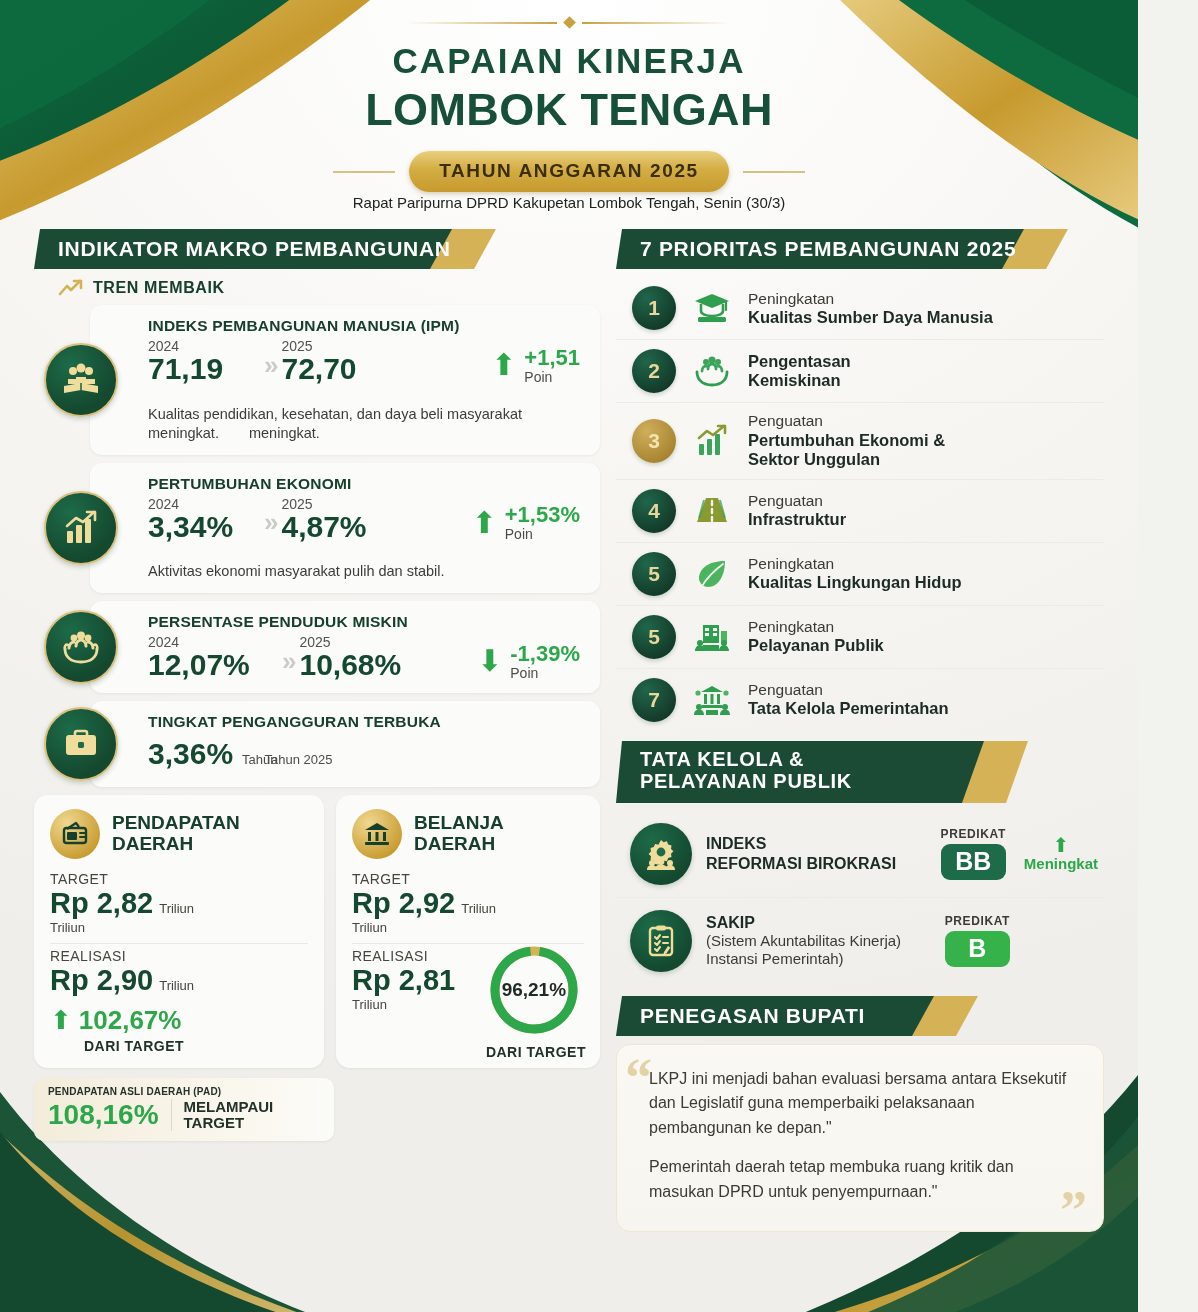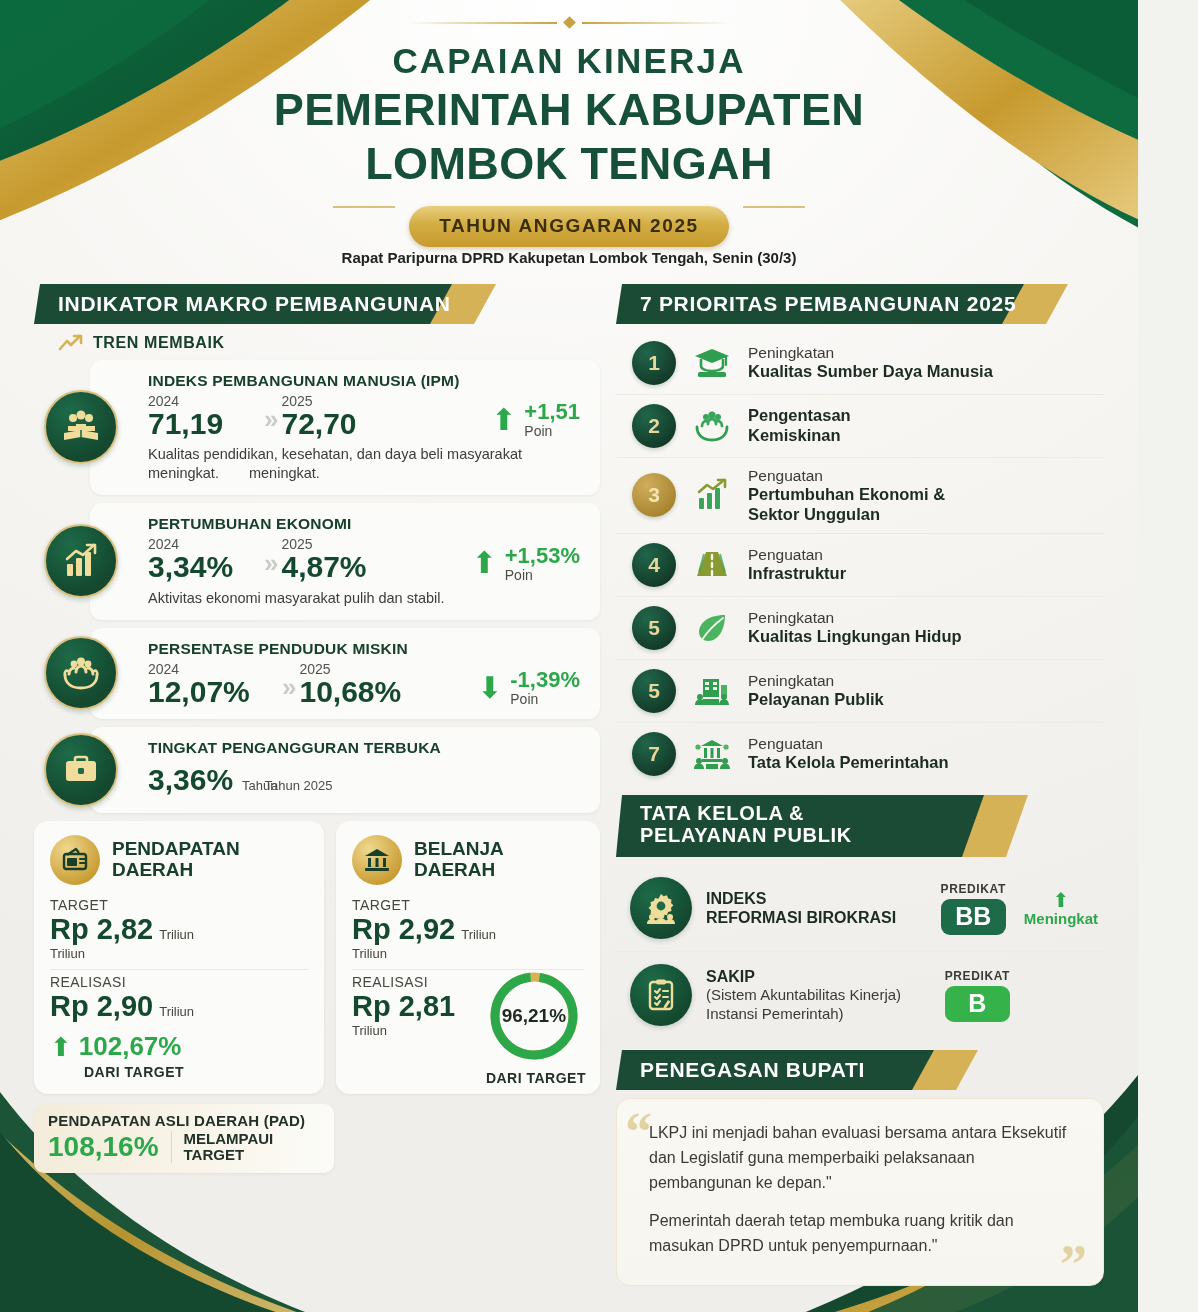--- a/index.html
+++ b/index.html
@@ -35,30 +35,30 @@
   .orn-dot { width: 9px; height: 9px; background: #c7a23e; transform: rotate(45deg); }
 
   .h-sub {
     font-size: 35px; font-weight: 700; letter-spacing: 2.2px;
     color: #17503a;
   }
   .h-main {
     font-size: 45px; font-weight: 800; letter-spacing: 0.4px;
     color: #17503a; line-height: 1.12; margin-top: 4px;
   }
-  .pill-row { display: flex; align-items: flex-start; justify-content: center; gap: 14px; margin-top: 16px; }
+  .pill-row { display: flex; align-items: center; justify-content: center; gap: 14px; margin-top: 16px; }
   .pill-line { height: 2px; width: 62px; background: #d9c07e; }
   .pill {
     background: linear-gradient(180deg, #e9cf7f 0%, #d3ad43 45%, #c79a2e 100%);
     color: #3b2e0c; font-weight: 800; font-size: 19px; letter-spacing: 1.6px;
     padding: 9px 30px 10px; border-radius: 26px;
     box-shadow: 0 2px 5px rgba(120,90,20,0.28);
   }
   .h-note1 { margin-top: 13px; font-size: 15px; color: #4a4a46; }
-  .h-note2 { margin-top: 2px; font-size: 15px; font-weight: 700; color: #20231f; }
+  .h-note2 { margin-top: 2px; font-size: 15px; font-weight: 400; color: #20231f; }
 
   
   .cols { position: relative; z-index: 5; display: flex; gap: 16px; padding: 18px 34px 0 34px; }
   .col-l { width: 570px; }
   .col-r { width: 560px; }
 
   
   .banner { position: relative; height: 40px; margin-bottom: 8px; }
   .banner.two { height: 62px; }
   .banner .bg { position: absolute; inset: 0; }
@@ -91,21 +91,21 @@
   .ind-row { display: flex; align-items: flex-end; gap: 0; margin-top: 3px; }
   .yrblk { min-width: 108px; }
   .yrblk.w2 { min-width: 126px; }
   .yr { font-size: 14px; color: #53534e; }
   .val { font-size: 30px; font-weight: 800; color: #14482f; line-height: 1.02; }
   .chev { color: #ccccc6; font-size: 26px; font-weight: 800; padding: 0 8px 4px; letter-spacing: -5px; }
   .delta { display: flex; align-items: center; gap: 8px; margin-left: auto; padding-right: 6px; }
   .delta .arrow { font-size: 30px; line-height: 1; color: #2ca84a; }
   .delta .dv { font-size: 22px; font-weight: 800; color: #2ca84a; line-height: 1.05; }
   .delta .dl { font-size: 14px; color: #4d4d48; }
-  .ind-desc { font-size: 14.5px; color: #3c3c38; margin-top: 6px; line-height: 1.3; }
+  .ind-desc { font-size: 14.5px; color: #3c3c38; margin-top: 20px; line-height: 1.3; }
   .ind-desc .ghost { color: #3c3c38; }
   .tpt-row { display: flex; align-items: baseline; gap: 9px; margin-top: 8px; }
   .tpt-row .val { font-size: 30px; }
   .tpt-row .small { font-size: 13px; color: #4d4d48; }
 
   
   .fin-wrap { display: flex; gap: 12px; margin-top: 4px; }
   .fin-card {
     background: #fbfbf9; border-radius: 14px; padding: 14px 16px 14px 16px;
     box-shadow: 0 1px 3px rgba(40,50,40,0.07); position: relative;
@@ -135,21 +135,21 @@
     position: absolute; inset: 0; display: flex; align-items: center; justify-content: center;
     font-size: 19px; font-weight: 800; color: #1f2a24;
   }
   .donut-cap { font-size: 14px; font-weight: 800; color: #22322a; letter-spacing: 0.5px; margin-top: 6px; }
 
   .pad-bar {
     margin-top: 10px; width: 300px; border-radius: 10px;
     background: linear-gradient(90deg, #f3ecda 0%, #faf7ee 70%, #fbfbf8 100%);
     padding: 8px 14px 10px; box-shadow: 0 1px 3px rgba(40,50,40,0.07);
   }
-  .pad-title { font-size: 15px; font-weight: 800; color: #22322a; letter-spacing: 0.2px; }
+  .pad-title { font-size: 10px; font-weight: 800; color: #22322a; letter-spacing: 0.2px; }
   .pad-row { display: flex; align-items: flex-end; gap: 12px; margin-top: 2px; }
   .pad-pct { font-size: 28px; font-weight: 800; color: #2ca84a; }
   .pad-sep { width: 1px; height: 32px; background: #ddd8c8; }
   .pad-note { font-size: 15px; font-weight: 800; color: #22322a; line-height: 1.08; }
 
   
   .prio { display: flex; align-items: center; gap: 14px; padding: 9px 6px 9px 16px; border-bottom: 1px solid #ececE5; }
   .prio:last-child { border-bottom: none; }
   .pnum {
     width: 44px; height: 44px; border-radius: 50%; flex: 0 0 auto;
@@ -249,21 +249,20 @@
     </svg>
   </div>
 
   <div class="header">
     <div class="orn">
       <div class="orn-line"></div>
       <div class="orn-dot"></div>
       <div class="orn-line r"></div>
     </div>
     <div class="h-sub">CAPAIAN KINERJA</div>
-    <div class="h-main">PEMERINTAH KABUPATEN</div>
     <div class="h-main">LOMBOK TENGAH</div>
     <div class="pill-row">
       <div class="pill-line"></div>
       <div class="pill">TAHUN ANGGARAN 2025</div>
       <div class="pill-line"></div>
     </div>
     <div class="h-note2">Rapat Paripurna DPRD Kakupetan Lombok Tengah, Senin (30/3)</div>
   </div>
 
   <div class="cols">

